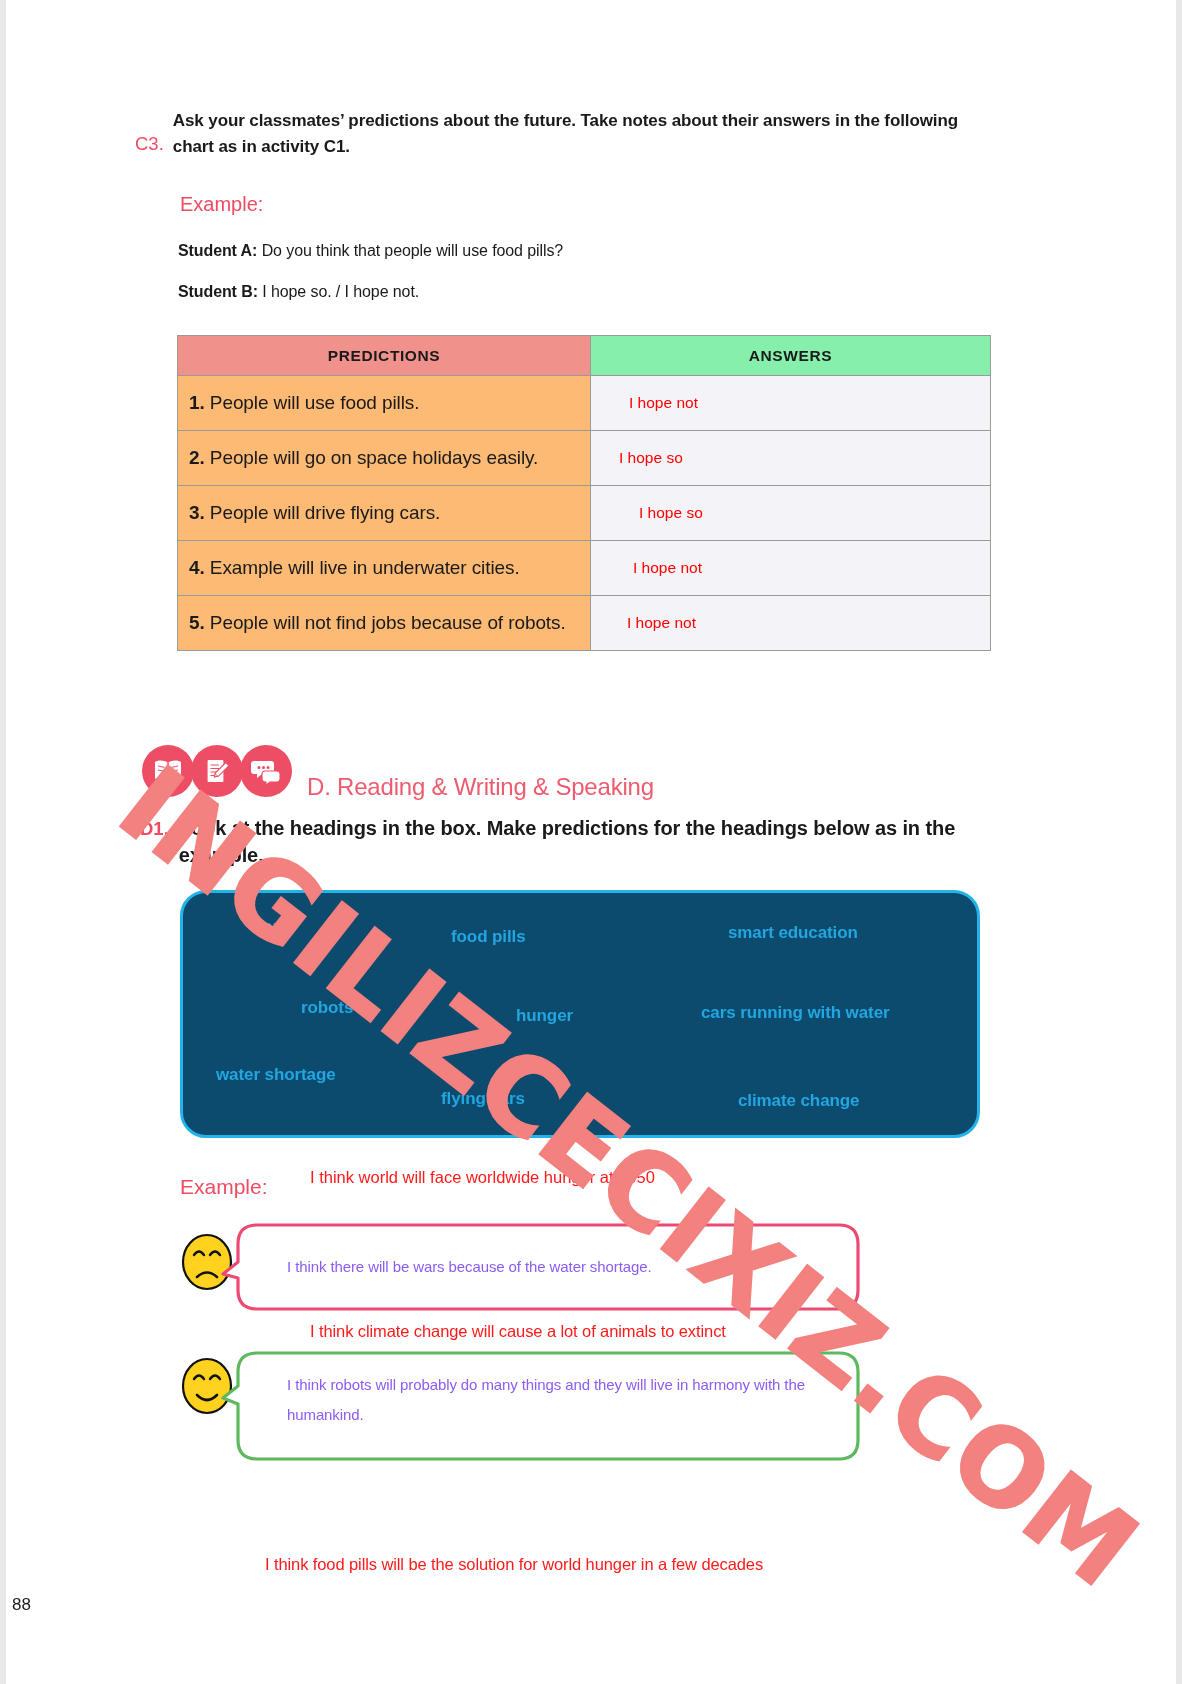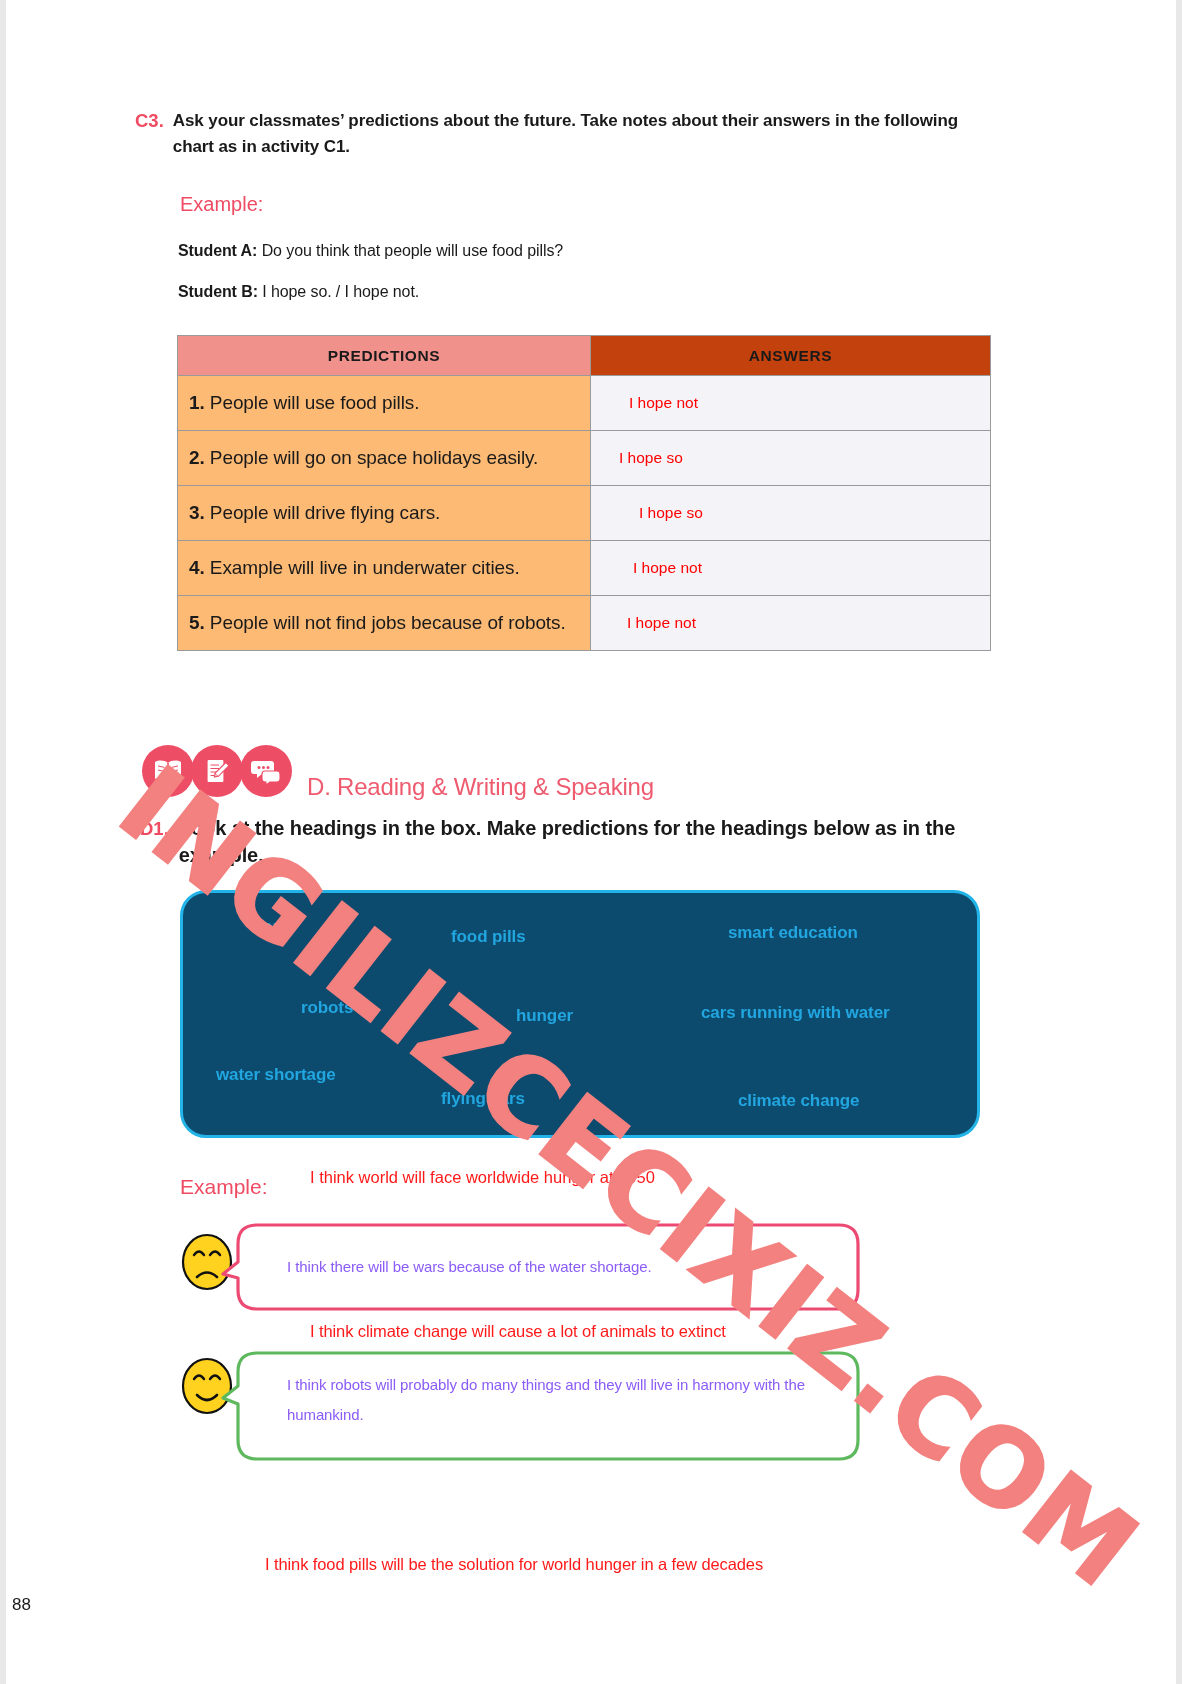--- a/index.html
+++ b/index.html
@@ -26,24 +26,25 @@
   .c3-block {
     position: absolute;
     left: 135px;
     top: 108px;
     width: 840px;
   }
   .c3-row { display: flex; align-items: flex-start; }
   .c3-tag {
     color: #ef4b62;
     font-size: 18.5px;
-    font-weight: 700;
+    font-weight: 400;
     line-height: 26px;
     flex: 0 0 auto;
     margin-right: 9px;
+    margin-top: 23px;
   }
   .c3-text {
     color: #1a1a1a;
     font-size: 17px;
     font-weight: 700;
     line-height: 26px;
     letter-spacing: -0.1px;
   }
 
   .example-label-c3 {
@@ -85,21 +86,21 @@
     background: #f1918c;
     color: #1a1a1a;
     font-size: 15.5px;
     font-weight: 700;
     letter-spacing: 0.6px;
     height: 39px;
     text-align: center;
     width: 412px;
   }
   .pred-table th.h-ans {
-    background: #c2410c;
+    background: #86efac;
     color: #1a1a1a;
     font-size: 15.5px;
     font-weight: 700;
     letter-spacing: 0.6px;
     height: 39px;
     text-align: center;
   }
   .pred-table td.c-pred {
     background: #fdba74;
     height: 54px;

